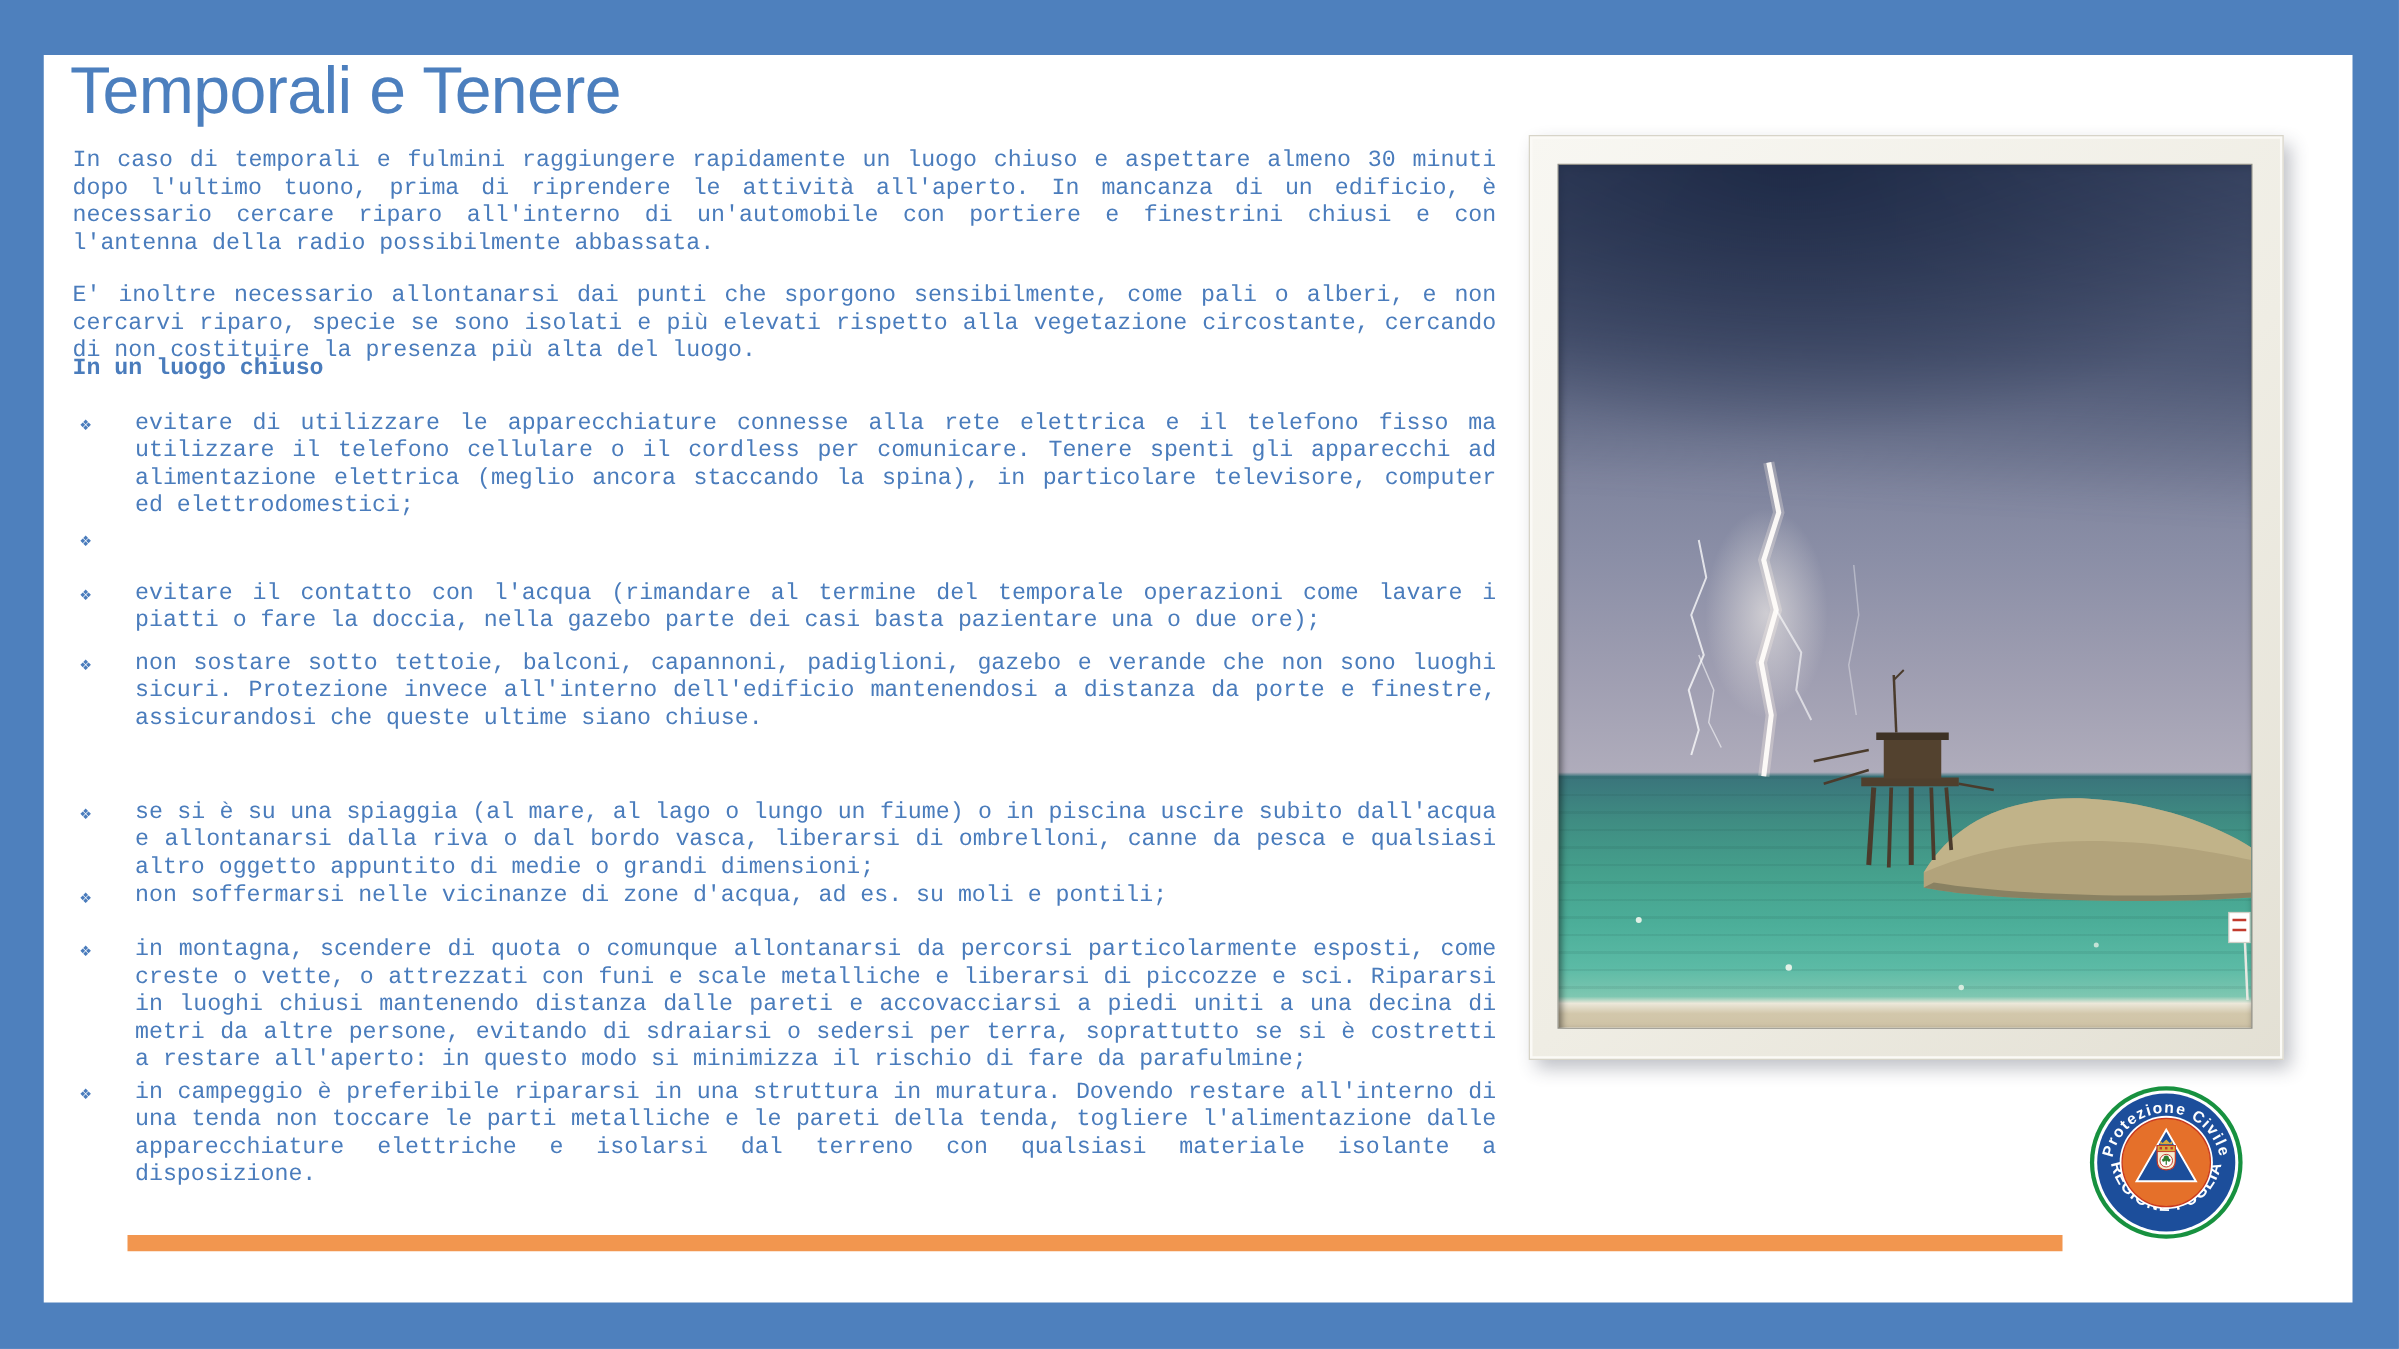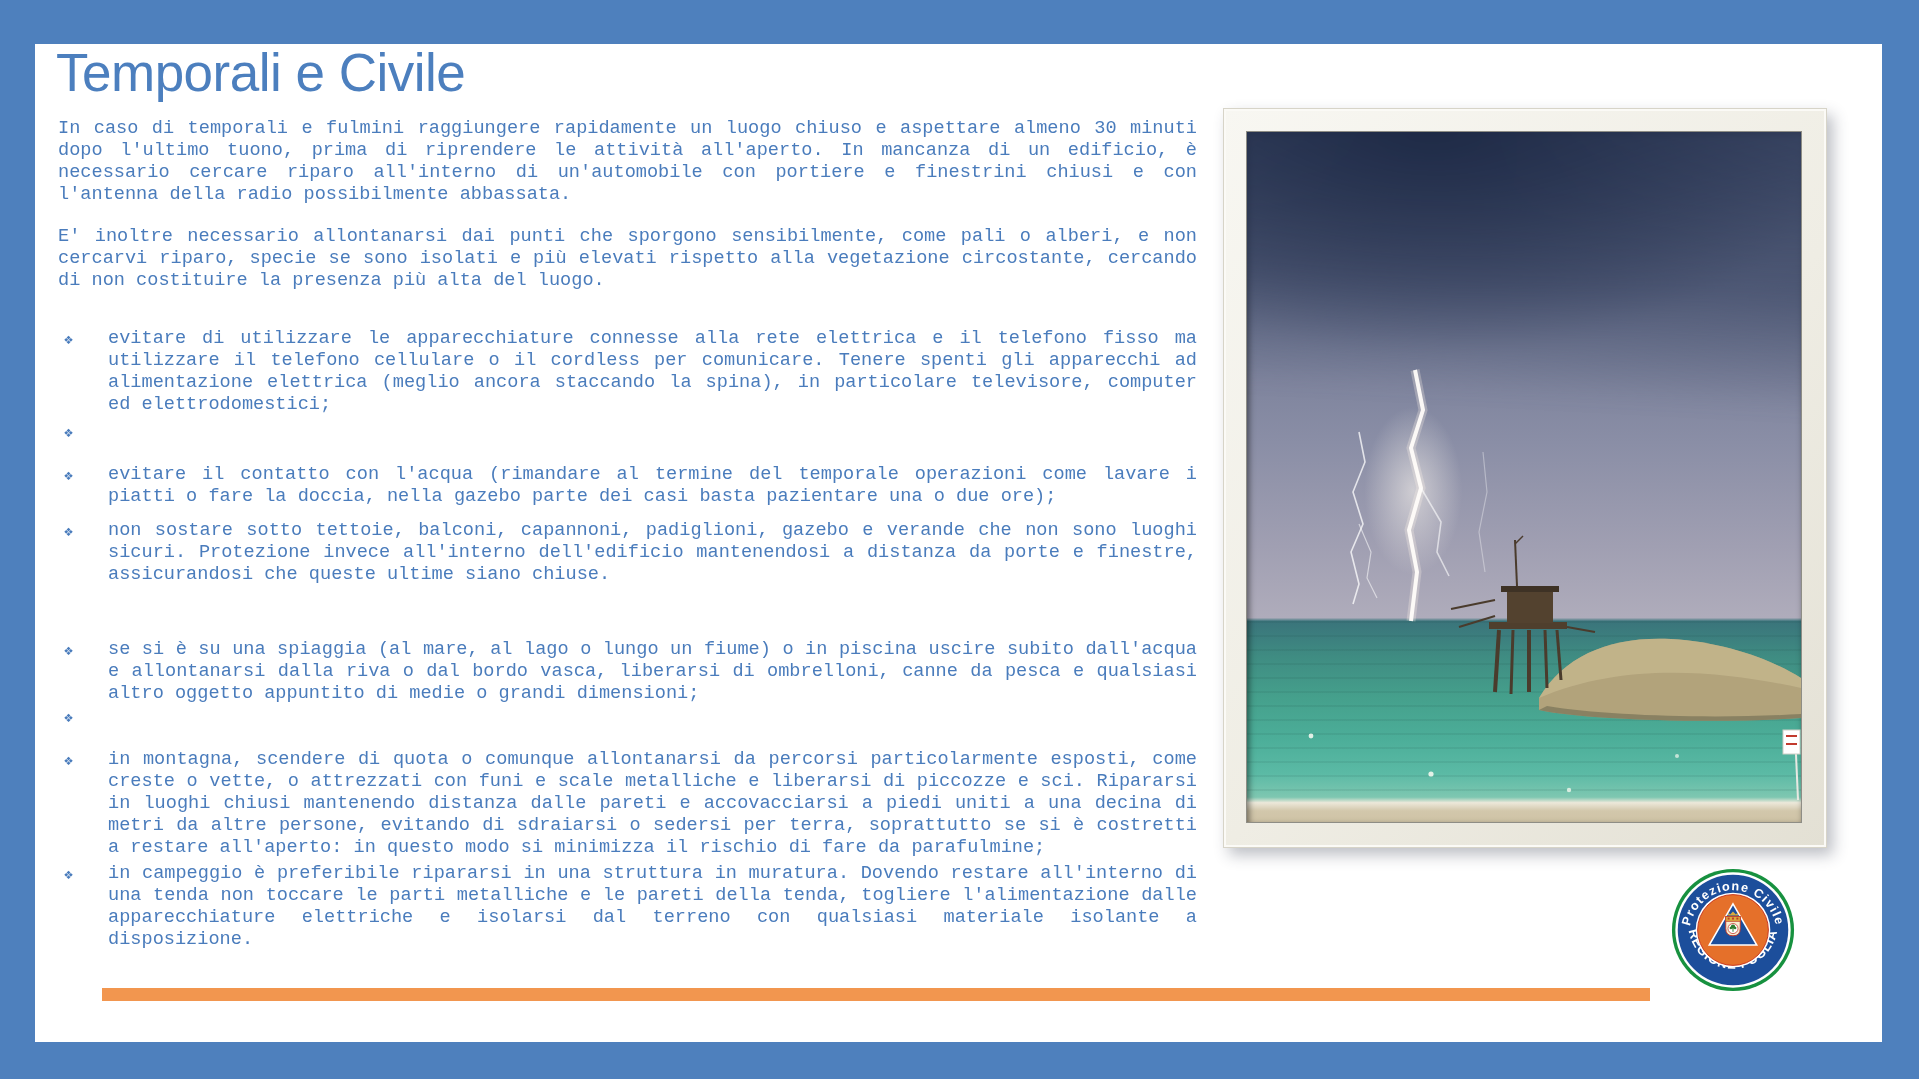--- a/index.html
+++ b/index.html
@@ -38,25 +38,26 @@
   .art{position:absolute;left:0;top:0;width:554px;height:690px;}
   
   .logo{position:absolute;left:1670px;top:867px;width:126px;height:126px;}
 </style>
 </head>
 <body>
 
 <div class="slide">
   <div class="white-area"></div>
 
-  <div class="title">Temporali e Civile</div>
+  <div class="title">Temporali e Tenere</div>
 
   <div class="tblock p1">In caso di temporali e fulmini raggiungere rapidamente un luogo chiuso e aspettare almeno 30 minuti dopo l'ultimo tuono, prima di riprendere le attività all'aperto. In mancanza di un edificio, è necessario cercare riparo all'interno di un'automobile con portiere e finestrini chiusi e con l'antenna della radio possibilmente abbassata.</div>
   <div class="tblock p2">E' inoltre necessario allontanarsi dai punti che sporgono sensibilmente, come pali o alberi, e non cercarvi riparo, specie se sono isolati e più elevati rispetto alla vegetazione circostante, cercando di non costituire la presenza più alta del luogo.</div>
 
+  <div class="tblock heading h1">In un luogo chiuso</div>
 
   <div class="tblock bullet b1">
     <span class="glyph">❖</span>
     <span>evitare di utilizzare le apparecchiature connesse alla rete elettrica e il telefono fisso ma utilizzare il telefono cellulare o il cordless per comunicare. Tenere spenti gli apparecchi ad alimentazione elettrica (meglio ancora staccando la spina), in particolare televisore, computer ed elettrodomestici;</span>
   </div>
   <div class="tblock bullet b2">
     <span class="glyph">❖</span>
   </div>
   <div class="tblock bullet b3">
     <span class="glyph">❖</span>
@@ -67,20 +68,21 @@
     <span>non sostare sotto tettoie, balconi, capannoni, padiglioni, gazebo e verande che non sono luoghi sicuri. Protezione invece all'interno dell'edificio mantenendosi a distanza da porte e finestre, assicurandosi che queste ultime siano chiuse.</span>
   </div>
 
 
   <div class="tblock bullet b5">
     <span class="glyph">❖</span>
     <span>se si è su una spiaggia (al mare, al lago o lungo un fiume) o in piscina uscire subito dall'acqua e allontanarsi dalla riva o dal bordo vasca, liberarsi di ombrelloni, canne da pesca e qualsiasi altro oggetto appuntito di medie o grandi dimensioni;</span>
   </div>
   <div class="tblock bullet b6">
     <span class="glyph">❖</span>
+    <span>non soffermarsi nelle vicinanze di zone d'acqua, ad es. su moli e pontili;</span>
   </div>
   <div class="tblock bullet b7">
     <span class="glyph">❖</span>
     <span>in montagna, scendere di quota o comunque allontanarsi da percorsi particolarmente esposti, come creste o vette, o attrezzati con funi e scale metalliche e liberarsi di piccozze e sci. Ripararsi in luoghi chiusi mantenendo distanza dalle pareti e accovacciarsi a piedi uniti a una decina di metri da altre persone, evitando di sdraiarsi o sedersi per terra, soprattutto se si è costretti a restare all'aperto: in questo modo si minimizza il rischio di fare da parafulmine;</span>
   </div>
   <div class="tblock bullet b8">
     <span class="glyph">❖</span>
     <span>in campeggio è preferibile ripararsi in una struttura in muratura. Dovendo restare all'interno di una tenda non toccare le parti metalliche e le pareti della tenda, togliere l'alimentazione dalle apparecchiature elettriche e isolarsi dal terreno con qualsiasi materiale isolante a disposizione.</span>
   </div>
 

